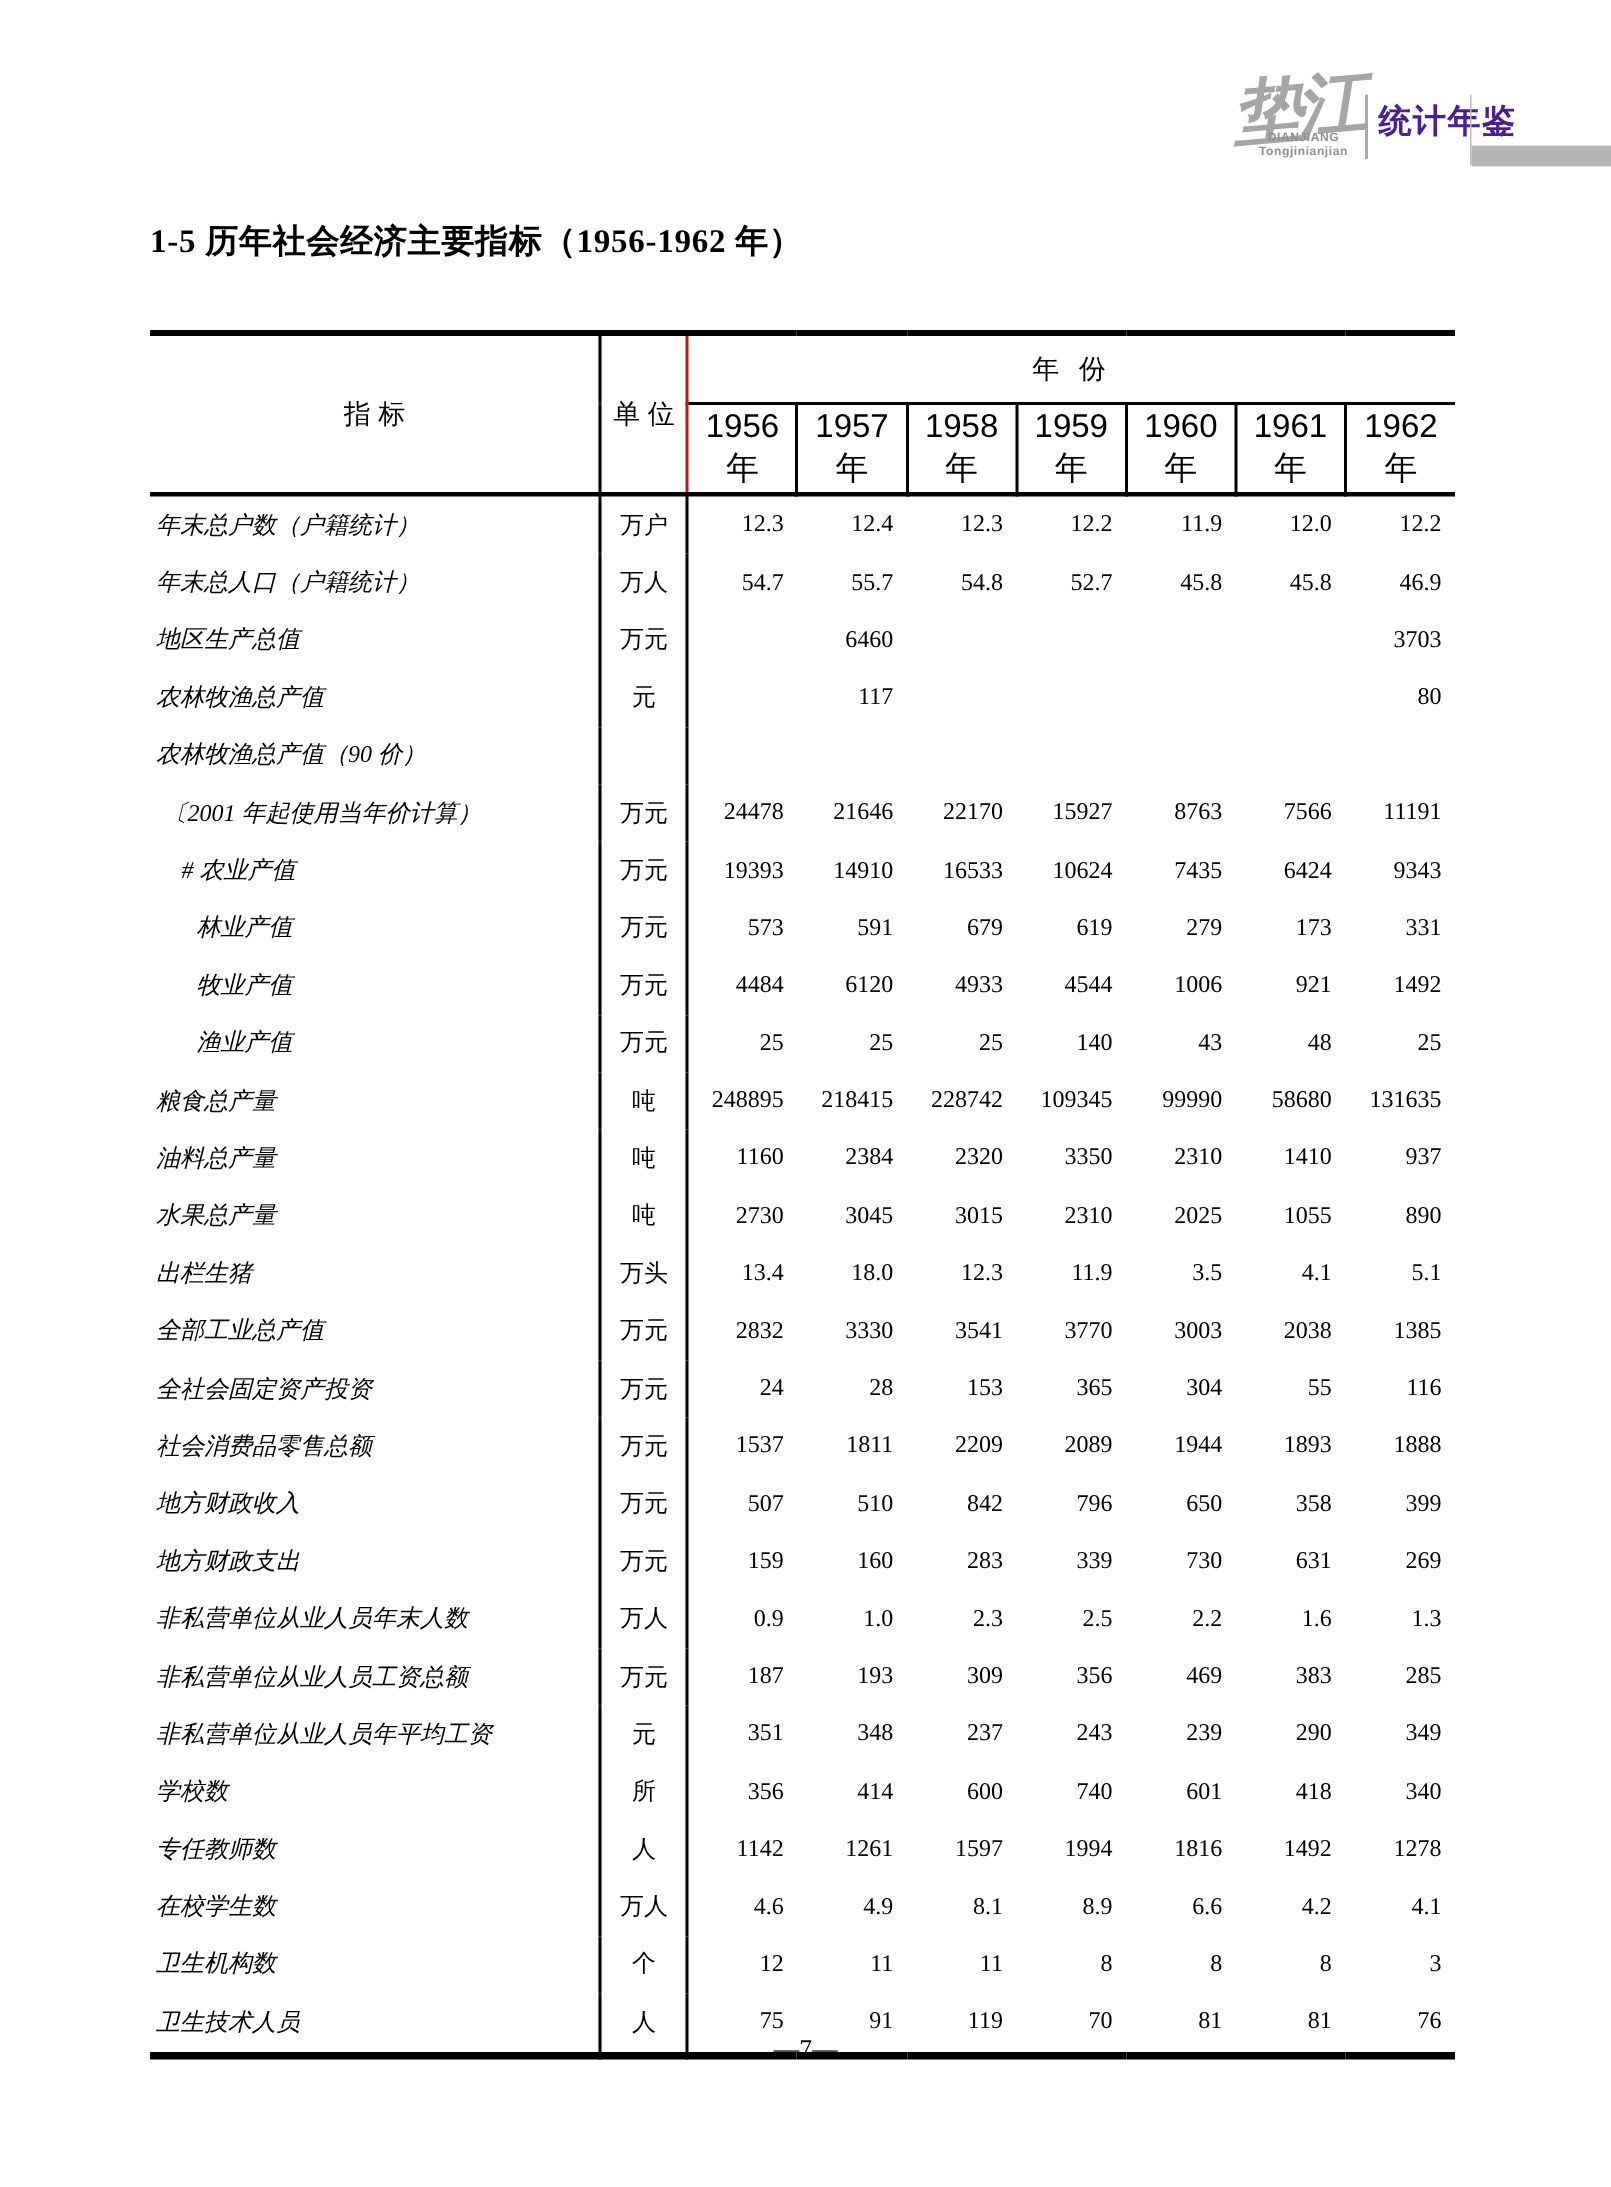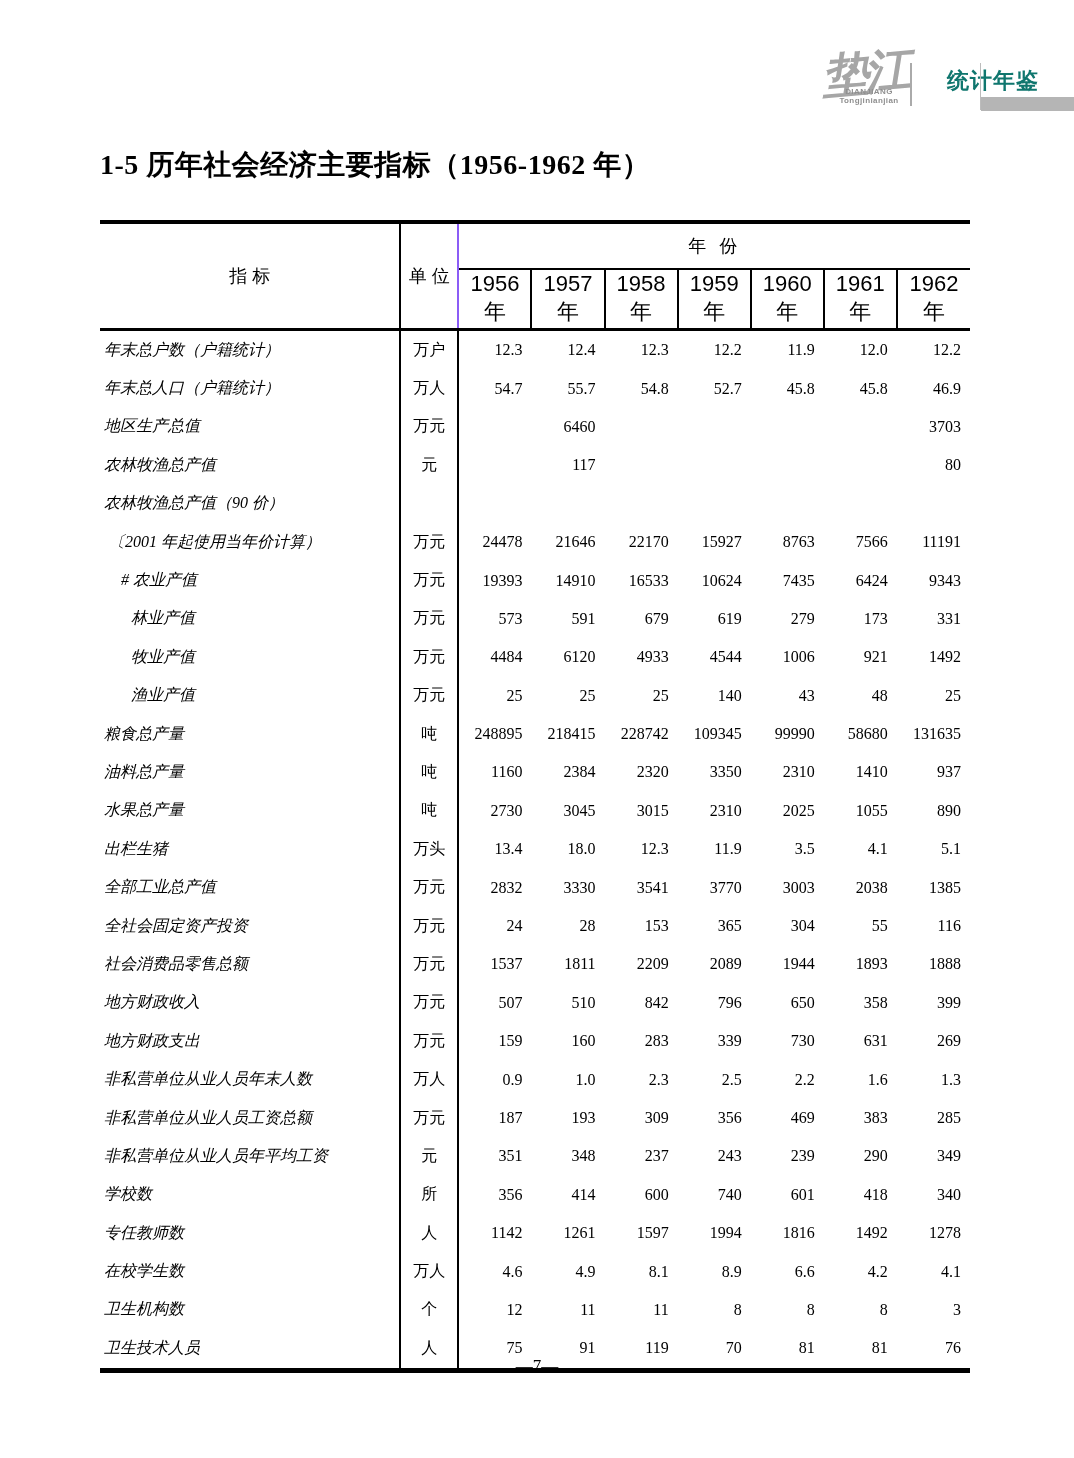--- a/index.html
+++ b/index.html
@@ -30,56 +30,56 @@
     font-weight:bold;color:#8f8f8f;
     font-size:8px;line-height:9px;letter-spacing:.4px;
   }
   .brand-divider{
     position:absolute;left:910px;top:63px;
     width:2px;height:43px;background:#aaaaaa;
   }
   .brand-yearbook{
     position:absolute;left:919px;top:66px;
     font-family:"Liberation Sans","DejaVu Sans",sans-serif;
-    font-weight:bold;font-size:22px;letter-spacing:1px;color:#0f766e;margin-left:28px;
+    font-weight:bold;font-size:22px;letter-spacing:1px;color:#4c1d95;
   }
   .brand-divider2{
     position:absolute;left:980px;top:63px;
     width:1px;height:47px;background:#bcbcbc;
   }
   .brand-bar{
     position:absolute;left:981px;top:97px;
     width:93px;height:14px;background:#b5b5b5;
   }
 
   
   .title{
     position:absolute;left:100px;top:146px;margin:0;
-    font-size:28px;font-weight:bold;letter-spacing:.5px;
+    font-size:22px;font-weight:bold;letter-spacing:.5px;
     font-family:"Liberation Serif","DejaVu Serif",serif;
   }
 
   
   table.yearbook{
     position:absolute;left:100px;top:220px;width:870px;
     border-collapse:collapse;table-layout:fixed;
     border-top:4px solid #000;
     border-bottom:5px solid #000;
   }
   col.c-ind{width:300px}
   col.c-unit{width:58px}
   col.c-year{width:73px}
 
   thead th{
     font-weight:normal;
     font-family:"Liberation Sans","DejaVu Sans",sans-serif;
     font-size:18px;
   }
   .th-ind{border-right:2px solid #000;}
-  .th-unit{border-right:2px solid #8b5cf6;}
+  .th-unit{border-right:2px solid #b91c1c;}
   .th-years{border-bottom:2px solid #000;height:42px;letter-spacing:4px;}
   .th-year{height:28px;font-size:22px;}
   .th-year + .th-year{border-left:2px solid #000;}
   tbody{border-top:3px solid #000;}
 
   tbody td{
     height:36.4px;
     font-size:16px;
     vertical-align:middle;
   }

